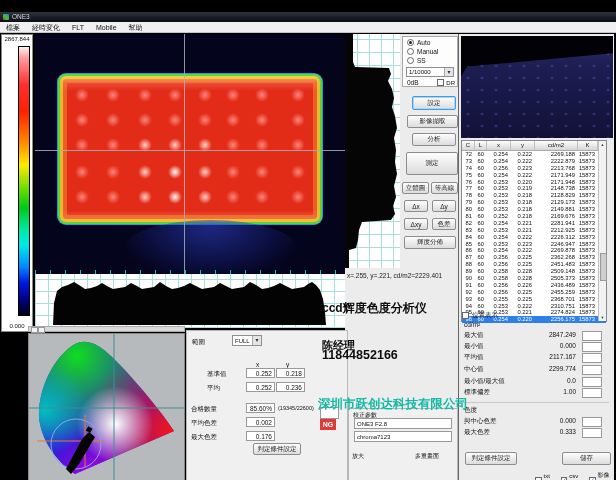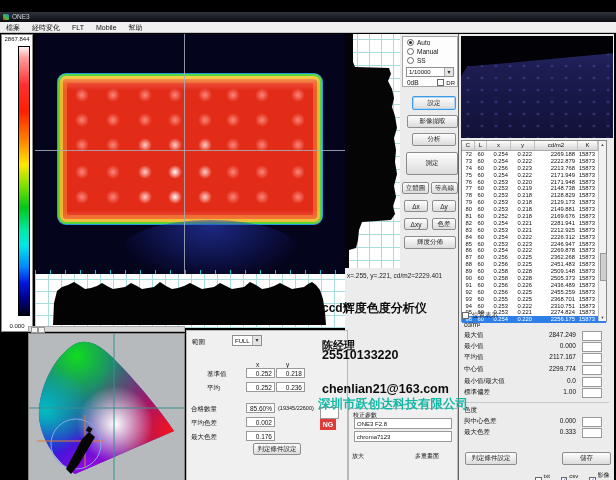--- a/index.html
+++ b/index.html
@@ -565,22 +565,21 @@
         <span class="chk on"></span>
         <span>影像檔</span>
       </span>
     </div>
   </div>
   <div id="judgeR" class="abs b">判定條件設定</div>
   <div id="saveR" class="abs b">儲存</div>
 
   <div id="ct1" class="ol">ccd辉度色度分析仪</div>
   <div id="ct3" class="ol">陈经理</div>
-  <div id="ct4" class="ol">25510133220</div>
-  <div id="ct6" class="ol">chenlian21@163.com</div>
+  <div id="ct4" class="ol">11844852166</div>
   <div id="ct7" class="ol">深圳市跃创达科技有限公司</div>
 
   <div id="cieBar" class="abs">
     <span class="tinyBtn" style="left:2px;"></span>
     <span class="tinyBtn" style="left:9px;"></span>
   </div>
   <div id="cie" class="abs">
     <svg width="155" height="149" viewBox="0 0 155 149">
       <defs>
         <clipPath id="cieClip">

